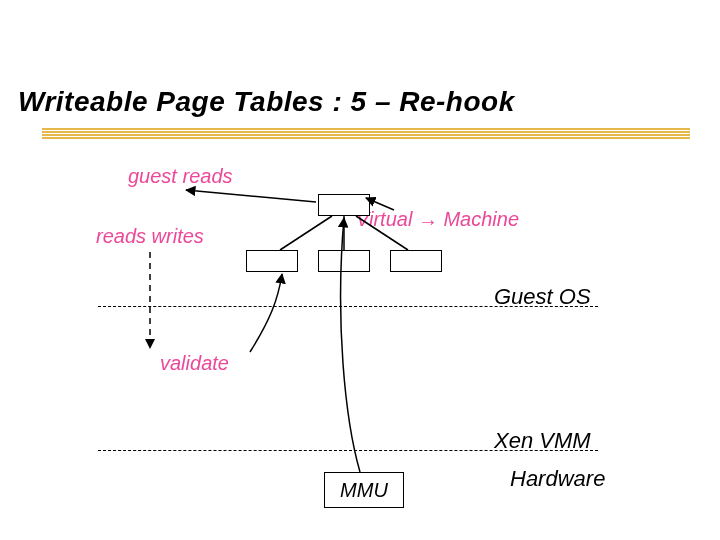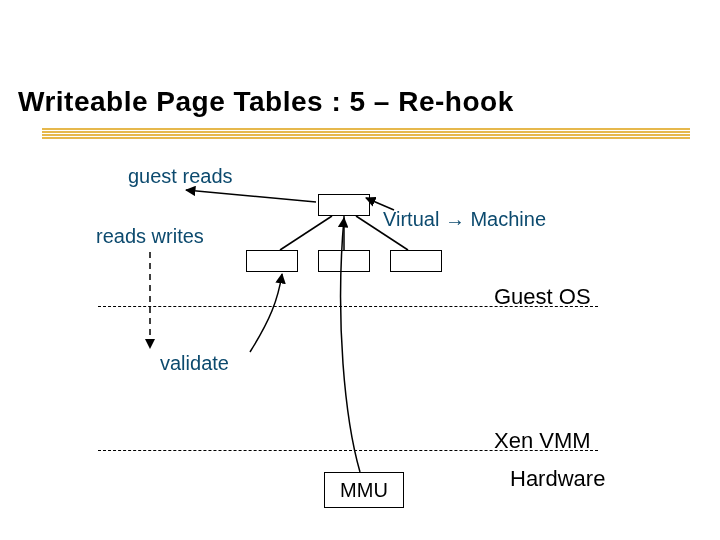--- a/index.html
+++ b/index.html
@@ -1,21 +1,21 @@
 <!DOCTYPE html>
 <html><head>
 <meta charset="utf-8">
 <style>
   * { margin:0; padding:0; box-sizing:border-box; }
   html,body { width:720px; height:540px; background:#fff; font-family:Arial,Helvetica,sans-serif; }
-  .slide { position:relative; width:720px; height:400px; }
+  .slide { position:relative; width:720px; height:400px;font-style:italic; }
   .title { position:absolute; left:18px; top:86px; font-size:28px; font-weight:900; font-family:Arial Black,Arial,sans-serif; letter-spacing:0.5px; }
   .underline { position:absolute; left:42px; top:128px; width:648px; height:10px; }
   .underline div { position:absolute; left:0; right:0; height:2px; background:#e6b84c; }
-  .label { position:absolute; font-size:20px; color:#0c4a6e; }
+  .label { position:absolute; font-size:20px; color:#ec4899; }
   .area-label { position:absolute; font-size:22px; color:#000;margin-top:6px; }
   .box { position:absolute; border:1.5px solid #000; background:#fff; }
   .dash-line { position:absolute; border-top:1.5px dashed #000; height:0; }
   svg.arrows { position:absolute; left:0; top:0; width:720px; height:540px; pointer-events:none; }
 </style>
 </head>
 <body>
 
 <div class="slide">
 
@@ -23,21 +23,21 @@
 
   <div class="underline">
     <div style="top:0"></div>
       <div style="top:3px"></div>
       <div style="top:6px"></div>
       <div style="top:9px"></div>
   </div>
 
   <div class="label" style="left:128px; top:165px;">guest reads</div>
   <div class="label" style="left:96px; top:225px;">reads writes</div>
-  <div class="label" style="left:383px; top:208px;">Virtual → Machine</div>
+  <div class="label" style="left:356px; top:208px;">Virtual → Machine</div>
   <div class="label" style="left:160px; top:352px;">validate</div>
 
   <div class="area-label" style="left:494px; top:278px;">Guest OS</div>
   <div class="area-label" style="left:494px; top:422px;">Xen VMM</div>
   <div class="area-label" style="left:510px; top:460px;">Hardware</div>
 
   <div class="dash-line" style="left:98px; top:306px; width:500px;"></div>
   <div class="dash-line" style="left:98px; top:450px; width:500px;"></div>
 
   <div class="box" style="left:318px; top:194px; width:52px; height:22px;"></div>

